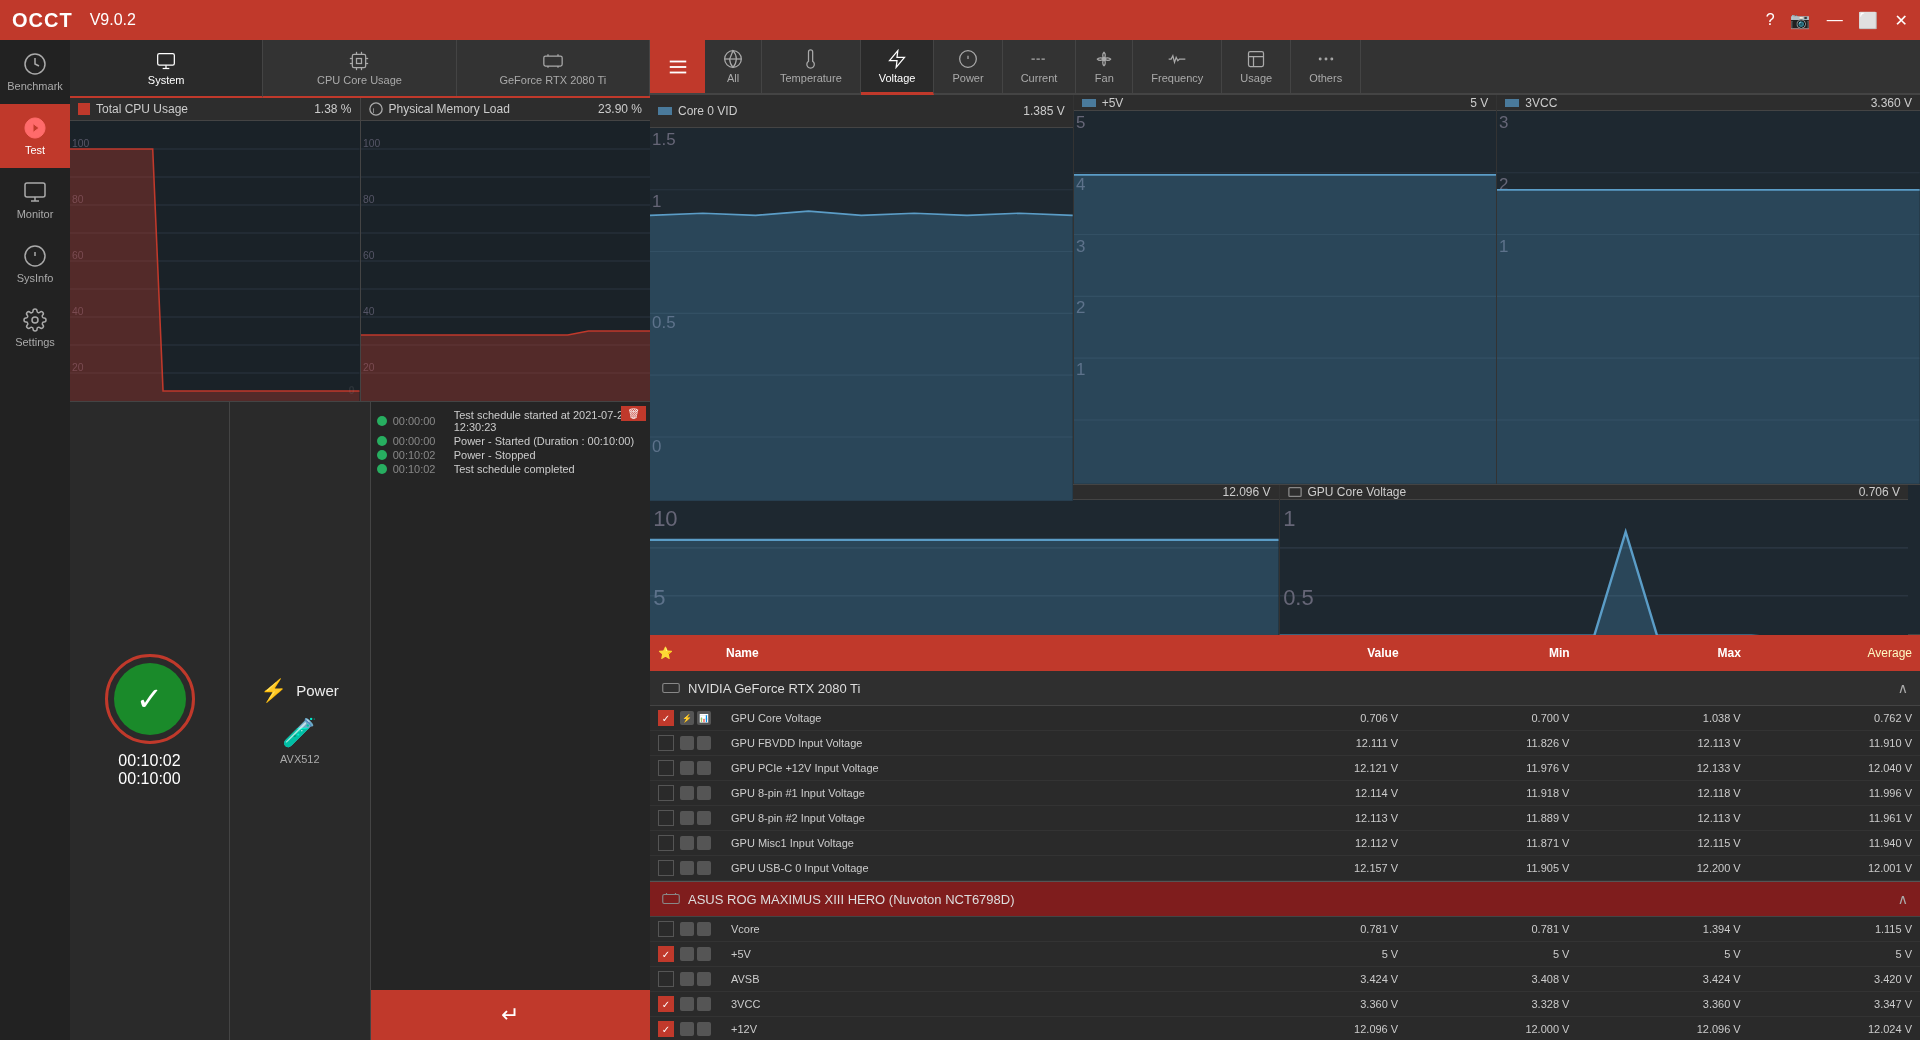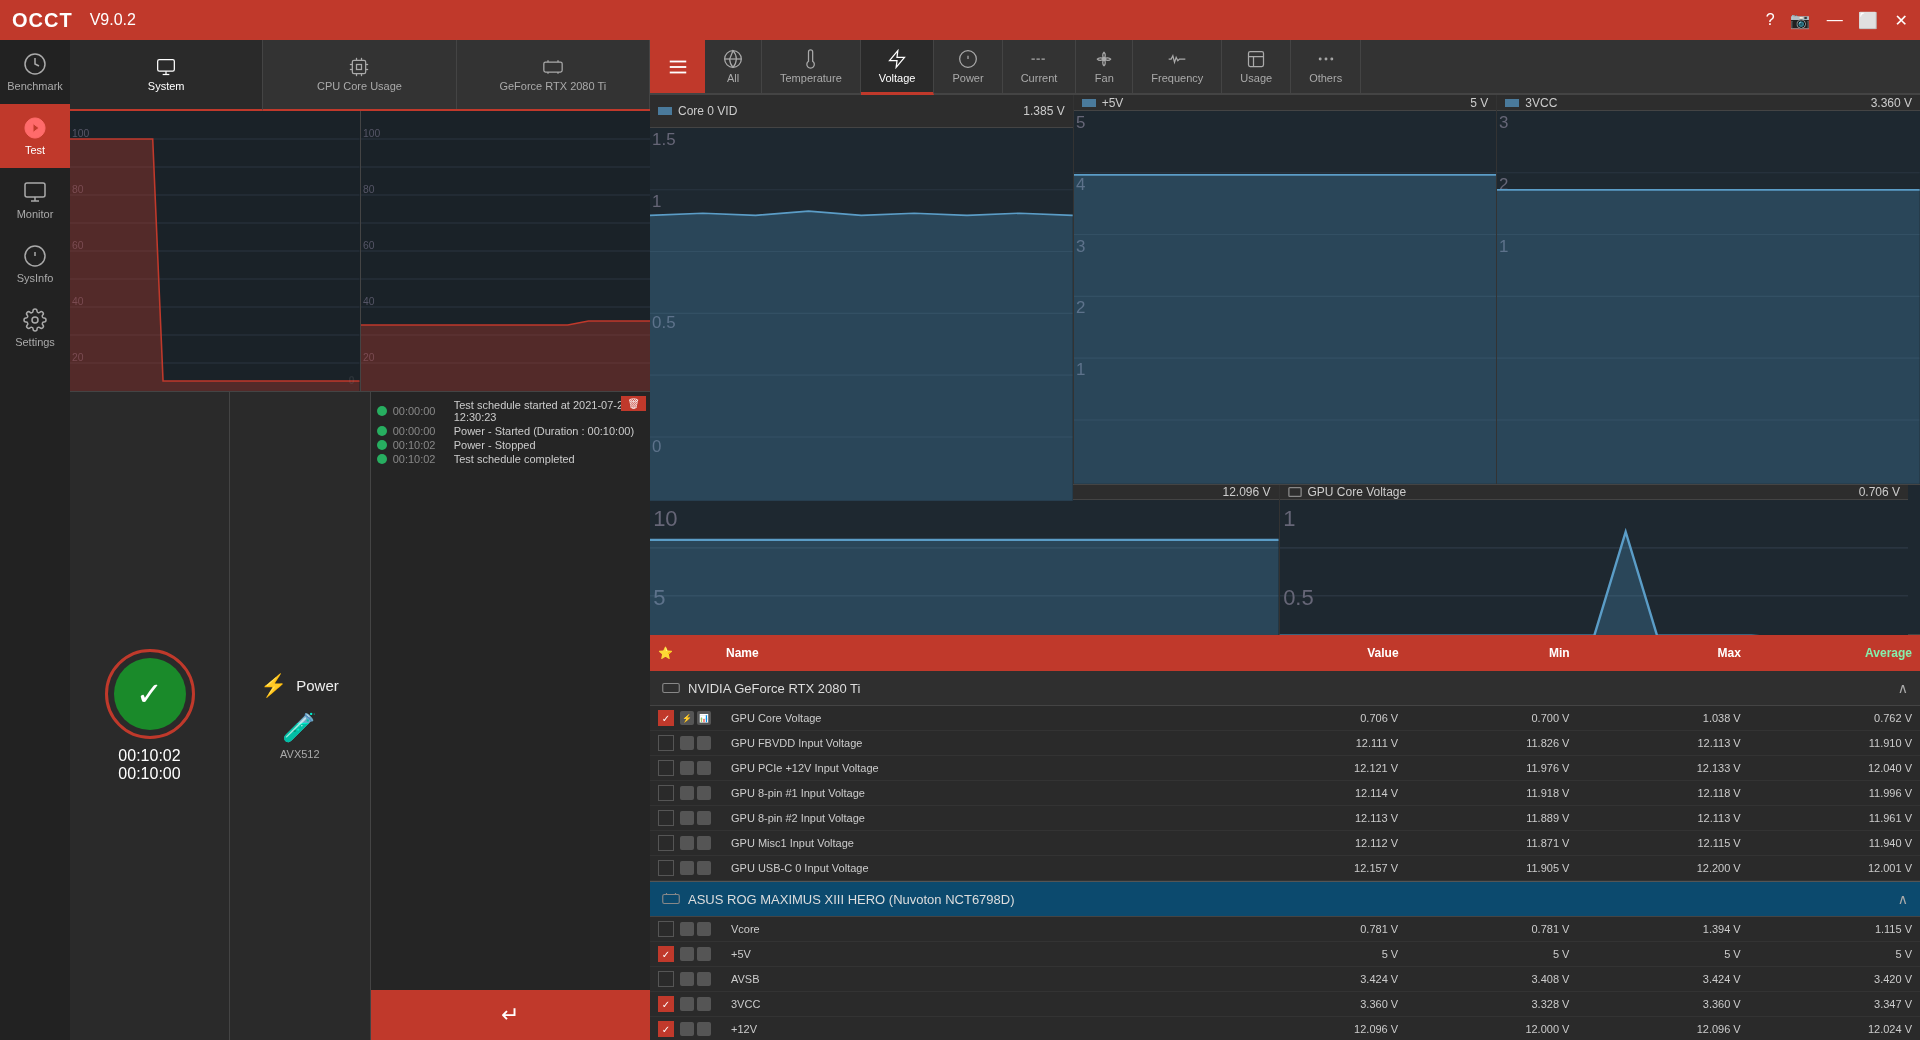--- a/index.html
+++ b/index.html
@@ -19,21 +19,21 @@
     
     .left-sidebar { width: 70px; background: #222; display: flex; flex-direction: column; align-items: center; padding-top: 0; gap: 0; }
     .sidebar-item { width: 70px; display: flex; flex-direction: column; align-items: center; padding: 12px 0; cursor: pointer; color: #aaa; font-size: 11px; gap: 4px; }
     .sidebar-item svg { width: 24px; height: 24px; }
     .sidebar-item-test { background: #c0392b; color: white; }
 
     
     .left-panel { width: 580px; background: #2a2a2a; display: flex; flex-direction: column; }
 
     
-    .tabs-row { height: 71px; background: #333; display: flex; border-bottom: 2px solid #c0392b; }
+    .tabs-row { height: 58px; background: #333; display: flex; border-bottom: 2px solid #c0392b; }
     .tab { flex: 1; display: flex; flex-direction: column; align-items: center; justify-content: center; cursor: pointer; color: #aaa; font-size: 11px; gap: 3px; border-right: 1px solid #444; padding: 5px; }
     .tab.active { background: #2a2a2a; color: white; border-bottom: 2px solid #c0392b; margin-bottom: -2px; }
     .tab svg { width: 20px; height: 20px; }
     .log-entry { display: flex; align-items: center; gap: 6px; padding: 1px 0; font-size: 11px; color: #ccc; }
     .log-dot { width: 10px; height: 10px; border-radius: 50%; background: #27ae60; flex-shrink: 0; }
     .log-time { color: #888; min-width: 55px; }
 
     
     .right-panel { flex: 1; background: #2a2a2a; display: flex; flex-direction: column; }
 
@@ -146,20 +146,35 @@
       </div>
       <div class="tab">
         <svg viewBox="0 0 24 24" fill="none" stroke="currentColor" stroke-width="1.5">
             <rect x="1" y="6" width="22" height="12" rx="2"></rect>
             <path d="M6 6V4M18 6V4M6 18v2M18 18v2"></path>
           </svg>
         <span>GeForce RTX 2080 Ti</span>
       </div>
     </div>
 
+    <div style="display:flex; background:#2d2d2d; border-bottom:1px solid #444;">
+      <div style="flex:1; display:flex; align-items:center; gap:6px; padding:4px 8px; border-right:1px solid #444;">
+        <div style="width:12px;height:12px;background:#c0392b;"></div>
+        <span>Total CPU Usage</span>
+        <span style="margin-left:auto;">1.38 %</span>
+      </div>
+      <div style="flex:1; display:flex; align-items:center; gap:6px; padding:4px 8px;">
+        <svg viewBox="0 0 16 16" width="14" height="14" fill="#aaa">
+            <circle cx="8" cy="8" r="7" fill="none" stroke="#aaa" stroke-width="1.5"></circle>
+            <text x="4" y="12" font-size="9" fill="#aaa">i</text>
+          </svg>
+        <span>Physical Memory Load</span>
+        <span style="margin-left:auto;">23.90 %</span>
+      </div>
+    </div>
 
     <div style="display:flex; height:280px;">
 
       <div style="flex:1; border-right:1px solid #444; position:relative; background:#1a2228;">
         <svg class="chart-svg" viewBox="0 0 280 280" preserveAspectRatio="none">
 
           <line x1="0" y1="28" x2="280" y2="28" stroke="#2a3540" stroke-width="1"></line>
           <line x1="0" y1="56" x2="280" y2="56" stroke="#2a3540" stroke-width="1"></line>
           <line x1="0" y1="84" x2="280" y2="84" stroke="#2a3540" stroke-width="1"></line>
           <line x1="0" y1="112" x2="280" y2="112" stroke="#2a3540" stroke-width="1"></line>
@@ -471,21 +486,21 @@
 
     <div style="flex:1; overflow-y:auto;">
 
       <div style="height:36px; background:#c0392b; display:flex; align-items:center; padding:0 8px; gap:4px; position:sticky; top:0; z-index:10;">
         <div style="width:20px;">⭐</div>
         <div style="width:40px;"></div>
         <div style="flex:3; color:white; font-size:12px; font-weight:bold;">Name</div>
         <div style="flex:1; color:white; font-size:12px; font-weight:bold; text-align:right;">Value</div>
         <div style="flex:1; color:white; font-size:12px; font-weight:bold; text-align:right;">Min</div>
         <div style="flex:1; color:white; font-size:12px; font-weight:bold; text-align:right;">Max</div>
-        <div style="flex:1; color:#86efac; font-size:12px; font-weight:bold; text-align:right;">Average</div>
+        <div style="flex:1; color:#fef9c3; font-size:12px; font-weight:normal; text-align:right;">Average</div>
       </div>
 
       <div style="background:#2f2f2f; padding:8px 12px; display:flex; align-items:center; justify-content:space-between; border-bottom:1px solid #444;">
         <div style="display:flex; align-items:center; gap:8px;">
           <svg viewBox="0 0 24 24" width="18" height="18" fill="none" stroke="#888" stroke-width="1.5">
               <rect x="1" y="6" width="22" height="12" rx="2"></rect>
             </svg>
           <span style="font-size:13px; color:#ddd;">NVIDIA GeForce RTX 2080 Ti</span>
         </div>
         <span style="color:#aaa; cursor:pointer; font-size:14px;">∧</span>
@@ -571,21 +586,21 @@
           <div style="width:14px;height:14px;background:#555;border-radius:2px;"></div>
           <div style="width:14px;height:14px;background:#555;border-radius:2px;"></div>
         </div>
         <div class="row-name">GPU USB-C 0 Input Voltage</div>
         <div class="row-val">12.157 V</div>
         <div class="row-val">11.905 V</div>
         <div class="row-val">12.200 V</div>
         <div class="row-val">12.001 V</div>
       </div>
 
-      <div style="background:#0c4a6e; padding:8px 12px; display:flex; align-items:center; justify-content:space-between; border-bottom:1px solid #444; border-top:1px solid #555;">
+      <div style="background:#7f1d1d; padding:8px 12px; display:flex; align-items:center; justify-content:space-between; border-bottom:1px solid #444; border-top:1px solid #555;">
         <div style="display:flex; align-items:center; gap:8px;">
           <svg viewBox="0 0 24 24" width="18" height="18" fill="none" stroke="#888" stroke-width="1.5">
               <rect x="1" y="6" width="22" height="12" rx="2"></rect>
               <path d="M6 6V4M18 6V4"></path>
             </svg>
           <span style="font-size:13px; color:#ddd;">ASUS ROG MAXIMUS XIII HERO (Nuvoton NCT6798D)</span>
         </div>
         <span style="color:#aaa; cursor:pointer; font-size:14px;">∧</span>
       </div>
 

